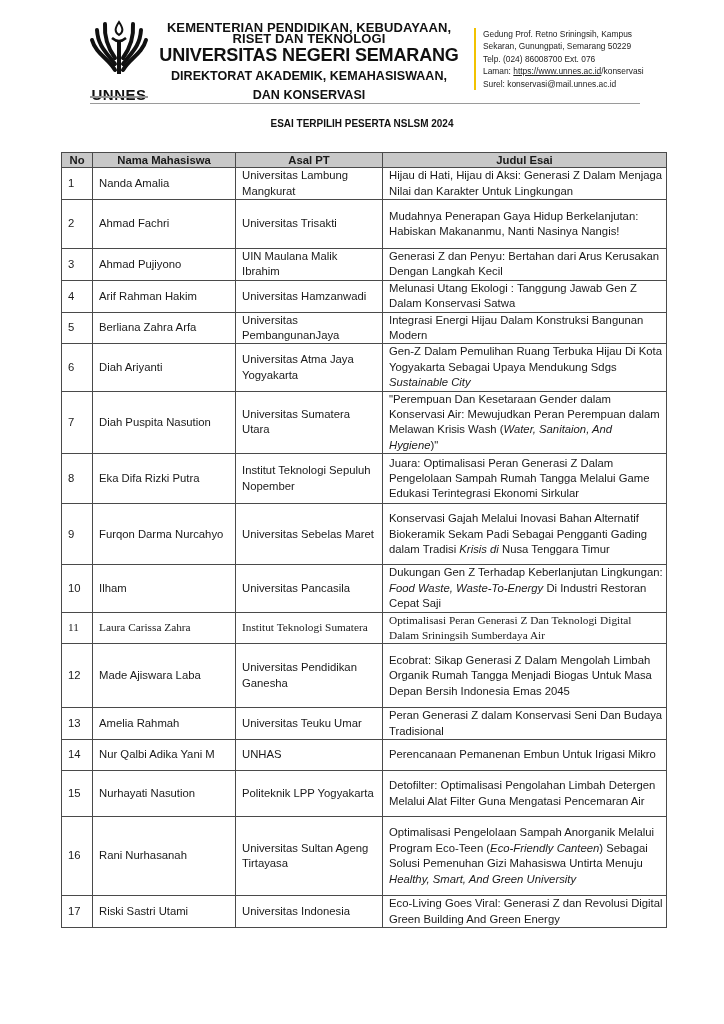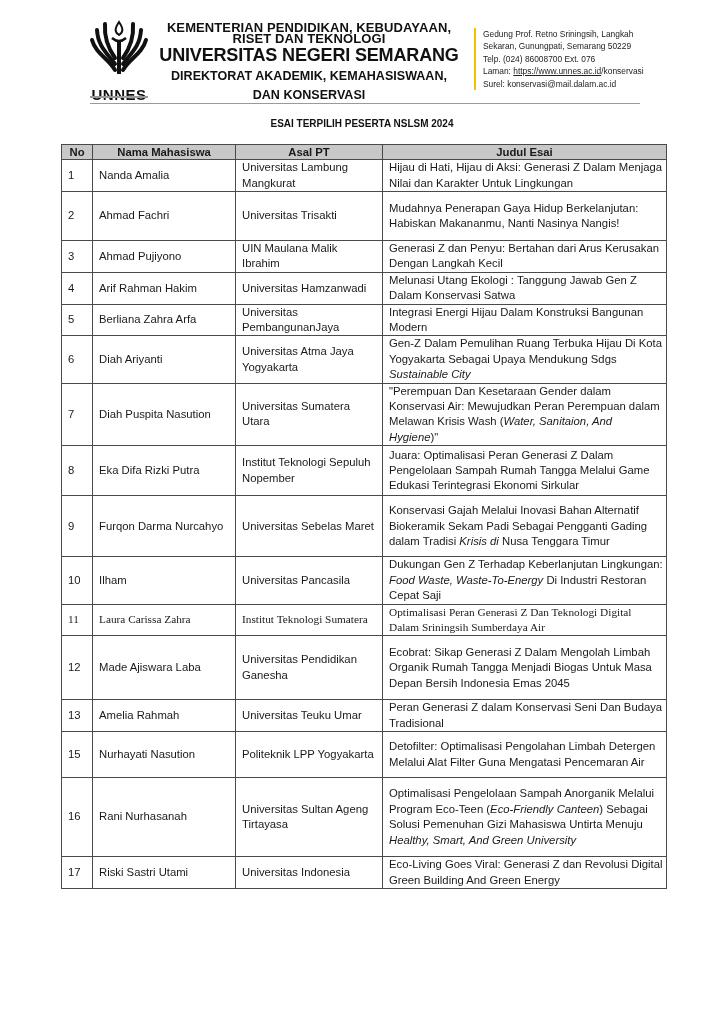--- a/index.html
+++ b/index.html
@@ -13,21 +13,21 @@
   .head-center { position:absolute; left:150px; top:22px; width:318px; text-align:center; color:#111; }
   .ministry { font-size:13px; font-weight:bold; letter-spacing:0.1px; line-height:11px; }
   .univ { font-size:19px; font-weight:bold; line-height:22px; letter-spacing:-0.2px; transform:scaleX(0.95); }
   .dir { font-size:13.5px; font-weight:bold; line-height:19px; transform:scaleX(0.93); }
   .head-rule { position:absolute; left:90px; top:103px; width:550px; height:1px; background:#9a9a9a; }
   .contact { position:absolute; left:474px; top:28px; border-left:2px solid #f2c200;
              padding-left:7px; font-size:8.4px; line-height:12.4px; color:#222; }
   .contact u { text-decoration:underline; }
   .doc-title { position:absolute; left:0; width:724px; top:117px; text-align:center;
                font-weight:bold; font-size:10.5px; color:#111; transform:scaleX(0.95); }
-  table { position:absolute; left:61px; top:144px; width:605px; border-collapse:collapse;
+  table { position:absolute; left:61px; top:152px; width:605px; border-collapse:collapse;
           font-size:11.3px; line-height:15.4px; color:#1a1a1a; table-layout:fixed; }
   th, td { border:1px solid #4a4a4a; padding:0 6px; vertical-align:middle; text-align:left; }
   th { background:#c8c8c8; font-weight:bold; text-align:center; height:14px; font-size:11.3px; line-height:14px; }
   col.c1 { width:31px; } col.c2 { width:143px; } col.c3 { width:147px; } col.c4 { width:284px; }
   td.no { padding-left:6px; }
   td .i { font-style:italic; }
   td.judul { padding-left:6px; padding-right:3px; }
 </style>
 </head>
 <body>
@@ -51,25 +51,25 @@
 </div>
 
 <div class="head-center">
   <div class="ministry">KEMENTERIAN PENDIDIKAN, KEBUDAYAAN, RISET DAN TEKNOLOGI</div>
   <div class="univ">UNIVERSITAS NEGERI SEMARANG</div>
   <div class="dir">DIREKTORAT AKADEMIK, KEMAHASISWAAN,</div>
   <div class="dir">DAN KONSERVASI</div>
 </div>
 
 <div class="contact">
-  <div>Gedung Prof. Retno Sriningsih, Langkah</div>
+  <div>Gedung Prof. Retno Sriningsih, Kampus</div>
   <div>Sekaran, Gunungpati, Semarang 50229</div>
   <div>Telp. (024) 86008700 Ext. 076</div>
   <div><span>Laman: </span><u>https://www.unnes.ac.id</u><span>/konservasi</span></div>
-  <div>Surel: konservasi@mail.dalam.ac.id</div>
+  <div>Surel: konservasi@mail.unnes.ac.id</div>
 </div>
 
 <div class="head-rule"></div>
 
 <div class="doc-title">ESAI TERPILIH PESERTA NSLSM 2024</div>
 
 <table>
   <colgroup>
       <col class="c1">
       <col class="c2">
@@ -156,20 +156,26 @@
         <td class="nama">Made Ajiswara Laba</td>
         <td class="asal">Universitas Pendidikan Ganesha</td>
         <td class="judul"><span>Ecobrat: Sikap Generasi Z Dalam Mengolah Limbah Organik Rumah Tangga Menjadi Biogas Untuk Masa Depan Bersih Indonesia Emas 2045</span></td>
       </tr>
       <tr style="height: 30px; margin-left: 17px;">
         <td class="no">13</td>
         <td class="nama">Amelia Rahmah</td>
         <td class="asal">Universitas Teuku Umar</td>
         <td class="judul"><span>Peran Generasi Z dalam Konservasi Seni Dan Budaya Tradisional</span></td>
       </tr>
+      <tr style="height: 31px;">
+        <td class="no">14</td>
+        <td class="nama">Nur Qalbi Adika Yani M</td>
+        <td class="asal">UNHAS</td>
+        <td class="judul"><span>Perencanaan Pemanenan Embun Untuk Irigasi Mikro</span></td>
+      </tr>
       <tr style="height: 46px;">
         <td class="no">15</td>
         <td class="nama">Nurhayati Nasution</td>
         <td class="asal">Politeknik LPP Yogyakarta</td>
         <td class="judul"><span>Detofilter: Optimalisasi Pengolahan Limbah Detergen Melalui Alat Filter Guna Mengatasi Pencemaran Air</span></td>
       </tr>
       <tr style="height: 79px;">
         <td class="no">16</td>
         <td class="nama">Rani Nurhasanah</td>
         <td class="asal">Universitas Sultan Ageng Tirtayasa</td>

